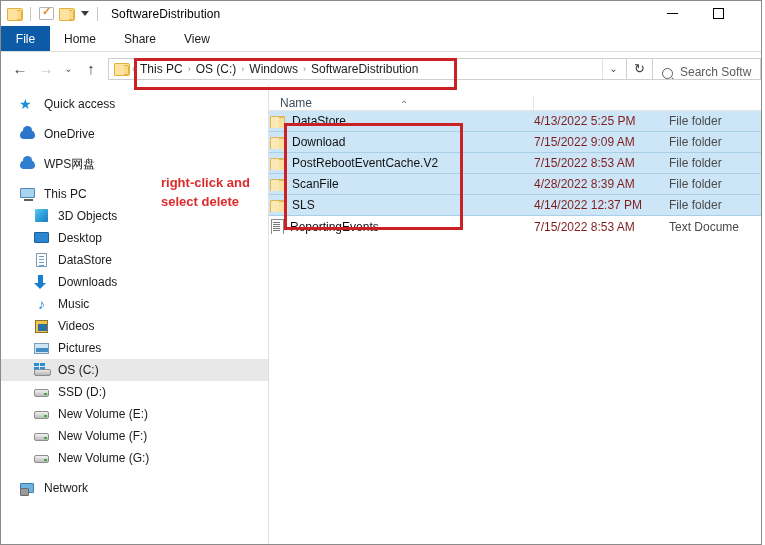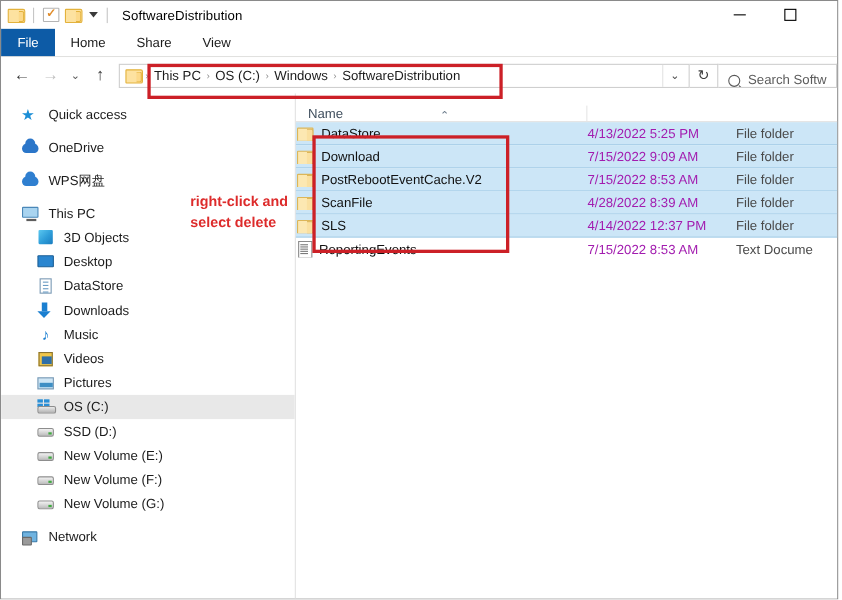--- a/index.html
+++ b/index.html
@@ -286,21 +286,21 @@
   .rows { flex: 1 1 auto; }
   .row {
     height: 21px; display: flex; align-items: center;
     font-size: 12px; color: #111;
   }
   .row.selected { background: #cce6f7; border-bottom: 1px solid #a9cfe8; height: 21px; }
   .cell-name {
     width: 265px; flex: 0 0 265px; display: flex; align-items: center;
     gap: 7px; padding-left: 1px; white-space: nowrap; overflow: hidden;
   }
-  .cell-date { width: 135px; flex: 0 0 135px; color: #a21caf; white-space: nowrap; }
+  .cell-date { width: 135px; flex: 0 0 135px; color: #7f1d1d; white-space: nowrap; }
   .cell-type { flex: 1 1 auto; color: #4a4a4a; white-space: nowrap; overflow: hidden; }
 
   .ico-folder {
     width: 15px; height: 13px; flex: 0 0 15px; position: relative;
   }
   .ico-folder::before {
     content: ""; position: absolute; left: 0; top: 1px;
     width: 13px; height: 11px; background: #fce8b2;
     border: 1px solid #dcb659; border-radius: 1px;
   }
@@ -571,18 +571,18 @@
           </div>
           <div class="cell-date">7/15/2022 8:53 AM</div>
           <div class="cell-type">Text Docume</div>
         </div>
       </div>
     </div>
   </div>
 
   <div class="annot-box" style="left:133px; top:57px; width:323px; height:32px;"></div>
   <div class="annot-box" style="left:283px; top:122px; width:179px; height:107px;"></div>
-  <div class="annot-text" style="left:172px; top:172px;">
+  <div class="annot-text" style="left:160px; top:172px;">
     <div>right-click and</div>
     <div>select delete</div>
   </div>
 
 </div>
 
 </body></html>

